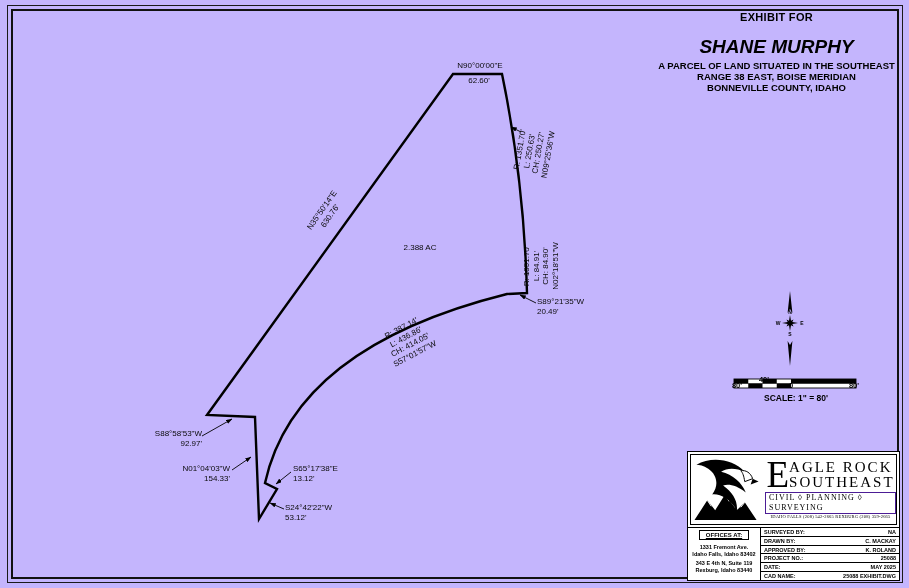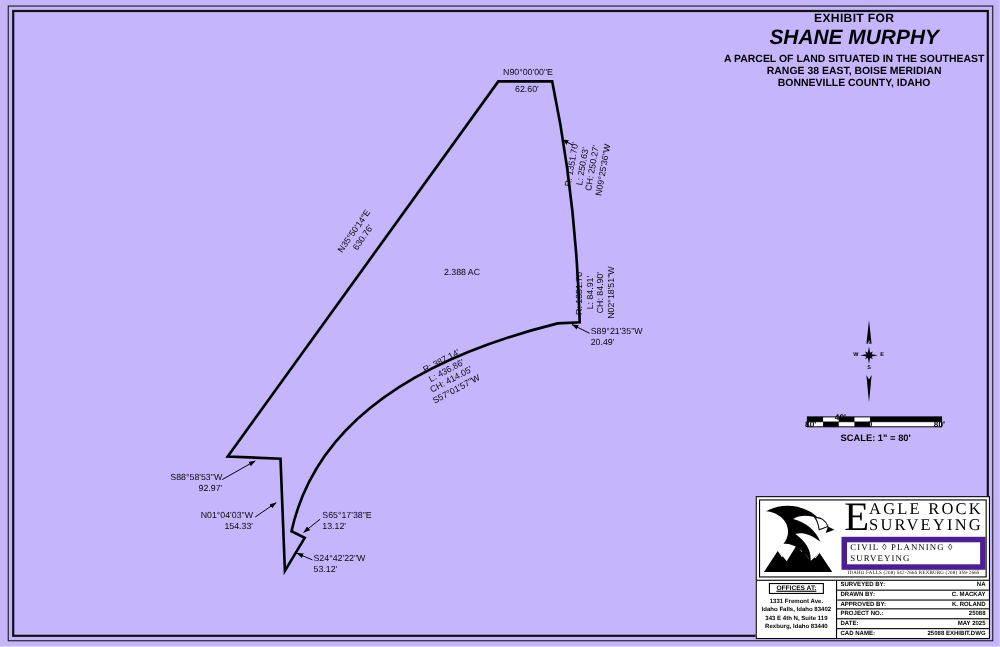--- a/index.html
+++ b/index.html
@@ -11,38 +11,38 @@
   .lbl{position:absolute;font-size:8px;line-height:9.5px;white-space:nowrap;color:#0b0b0b;}
   .ctr{transform:translate(-50%,-50%);text-align:center;}
   .rot80{transform:translate(-50%,-50%) rotate(-80deg);text-align:center;}
   .rot90{transform:translate(-50%,-50%) rotate(-90deg);text-align:center;}
   .rot28{transform:translate(-50%,-50%) rotate(-28deg);text-align:center;}
   .rot55{transform:translate(-50%,-50%) rotate(-55deg);text-align:center;}
   .ralign{text-align:right;}
   
   .titlebox{position:absolute;left:655px;top:11px;width:243px;text-align:center;}
   .t-exhibit{font-size:11px;font-weight:700;letter-spacing:.3px;}
-  .t-client{font-size:19px;font-style:italic;font-weight:600;margin:1px 0 2px;}
+  .t-client{font-size:19px;font-style:italic;font-weight:600;margin:13px 0 2px;}
   .t-desc{font-size:9.5px;font-weight:700;line-height:11px;}
   
   .scale-lbl{position:absolute;font-size:7.5px;font-weight:700;transform:translate(-50%,0);margin-top:12px;}
   .scale-caption{position:absolute;font-size:8.5px;font-weight:700;transform:translate(-50%,0);}
   .cmp{position:absolute;font-size:5px;font-weight:700;transform:translate(-50%,-50%);}
   
   .tb{position:absolute;left:687px;top:451px;width:211px;height:128px;border:1px solid #000;background:#fff;}
   .tb-logo{position:absolute;left:0;top:0;width:100%;height:76px;box-sizing:border-box;border-bottom:1px solid #000;}
   .tb-logo-inner{position:absolute;left:2px;top:2px;right:2px;bottom:2px;border:1px solid #000;display:flex;}
   .eagle{width:74px;height:100%;flex:none;}
   .logo-right{flex:1;display:flex;flex-direction:column;align-items:center;justify-content:center;
               font-family:"Liberation Serif",serif;}
   .logo-name{display:flex;align-items:center;}
   .logo-bigE{font-size:37px;line-height:30px;font-weight:400;}
   .logo-words{display:flex;flex-direction:column;}
   .logo-word{font-size:15px;line-height:15px;letter-spacing:2px;font-weight:400;}
-  .logo-services{margin-top:2px;border:5px solid #4c1d95;padding:0 3px;font-size:8px;letter-spacing:1px;line-height:10px;}
+  .logo-services{margin-top:2px;border:1px solid #4c1d95;padding:0 3px;font-size:8px;letter-spacing:1px;line-height:10px;}
   .logo-phones{font-size:4.5px;letter-spacing:.2px;line-height:6px;}
   .tb-table{position:absolute;left:0;top:76px;width:100%;height:52px;display:flex;}
   .tb-left{width:73px;flex:none;border-right:1px solid #000;box-sizing:border-box;
            font-size:5.5px;font-weight:700;text-align:center;line-height:7px;padding-top:1px;}
   .offices-hdr{display:inline-block;border:1px solid #000;padding:0 6px;margin:1px 0 2px;
                text-decoration:underline;font-size:6px;line-height:8px;}
   .addr{margin-top:2px;}
   .tb-rows{flex:1;display:flex;flex-direction:column;}
   .tb-row{flex:1;display:flex;justify-content:space-between;align-items:center;
           border-bottom:1px solid #000;padding:0 3px;font-size:5.5px;font-weight:700;}
@@ -174,21 +174,21 @@
           <path d="M5,10 C20,1 42,4 54,17 C45,13 36,13 30,17 C42,20 51,28 55,38 C46,31 38,29 32,31 C42,38 47,47 46,56 C39,45 29,39 21,40 C28,31 26,20 17,14 C12,11 8,10 5,10 Z" fill="#000"></path>
           <path d="M50,16 C55,15 60,18 62,24 L54,27 C53,21 52,18 50,16 Z" fill="#fff" stroke="#000" stroke-width="1"></path>
           <path d="M62,24 L68,27 L60,30 Z" fill="#000"></path>
           <path d="M46,56 L52,60 M44,54 L49,60" stroke="#000" stroke-width="1.5" fill="none"></path>
         </svg>
         <div class="logo-right">
           <div class="logo-name">
             <span class="logo-bigE">E</span>
             <span class="logo-words">
               <span class="logo-word">AGLE ROCK</span>
-              <span class="logo-word">SURVEYING</span>
+              <span class="logo-word">SOUTHEAST</span>
             </span>
           </div>
           <div class="logo-services">CIVIL ◊ PLANNING ◊ SURVEYING</div>
           <div class="logo-phones">IDAHO FALLS (208) 542-2665      REXBURG (208) 359-2665</div>
         </div>
       </div>
     </div>
     <div class="tb-table">
       <div class="tb-left">
         <span class="offices-hdr">OFFICES AT:</span>

